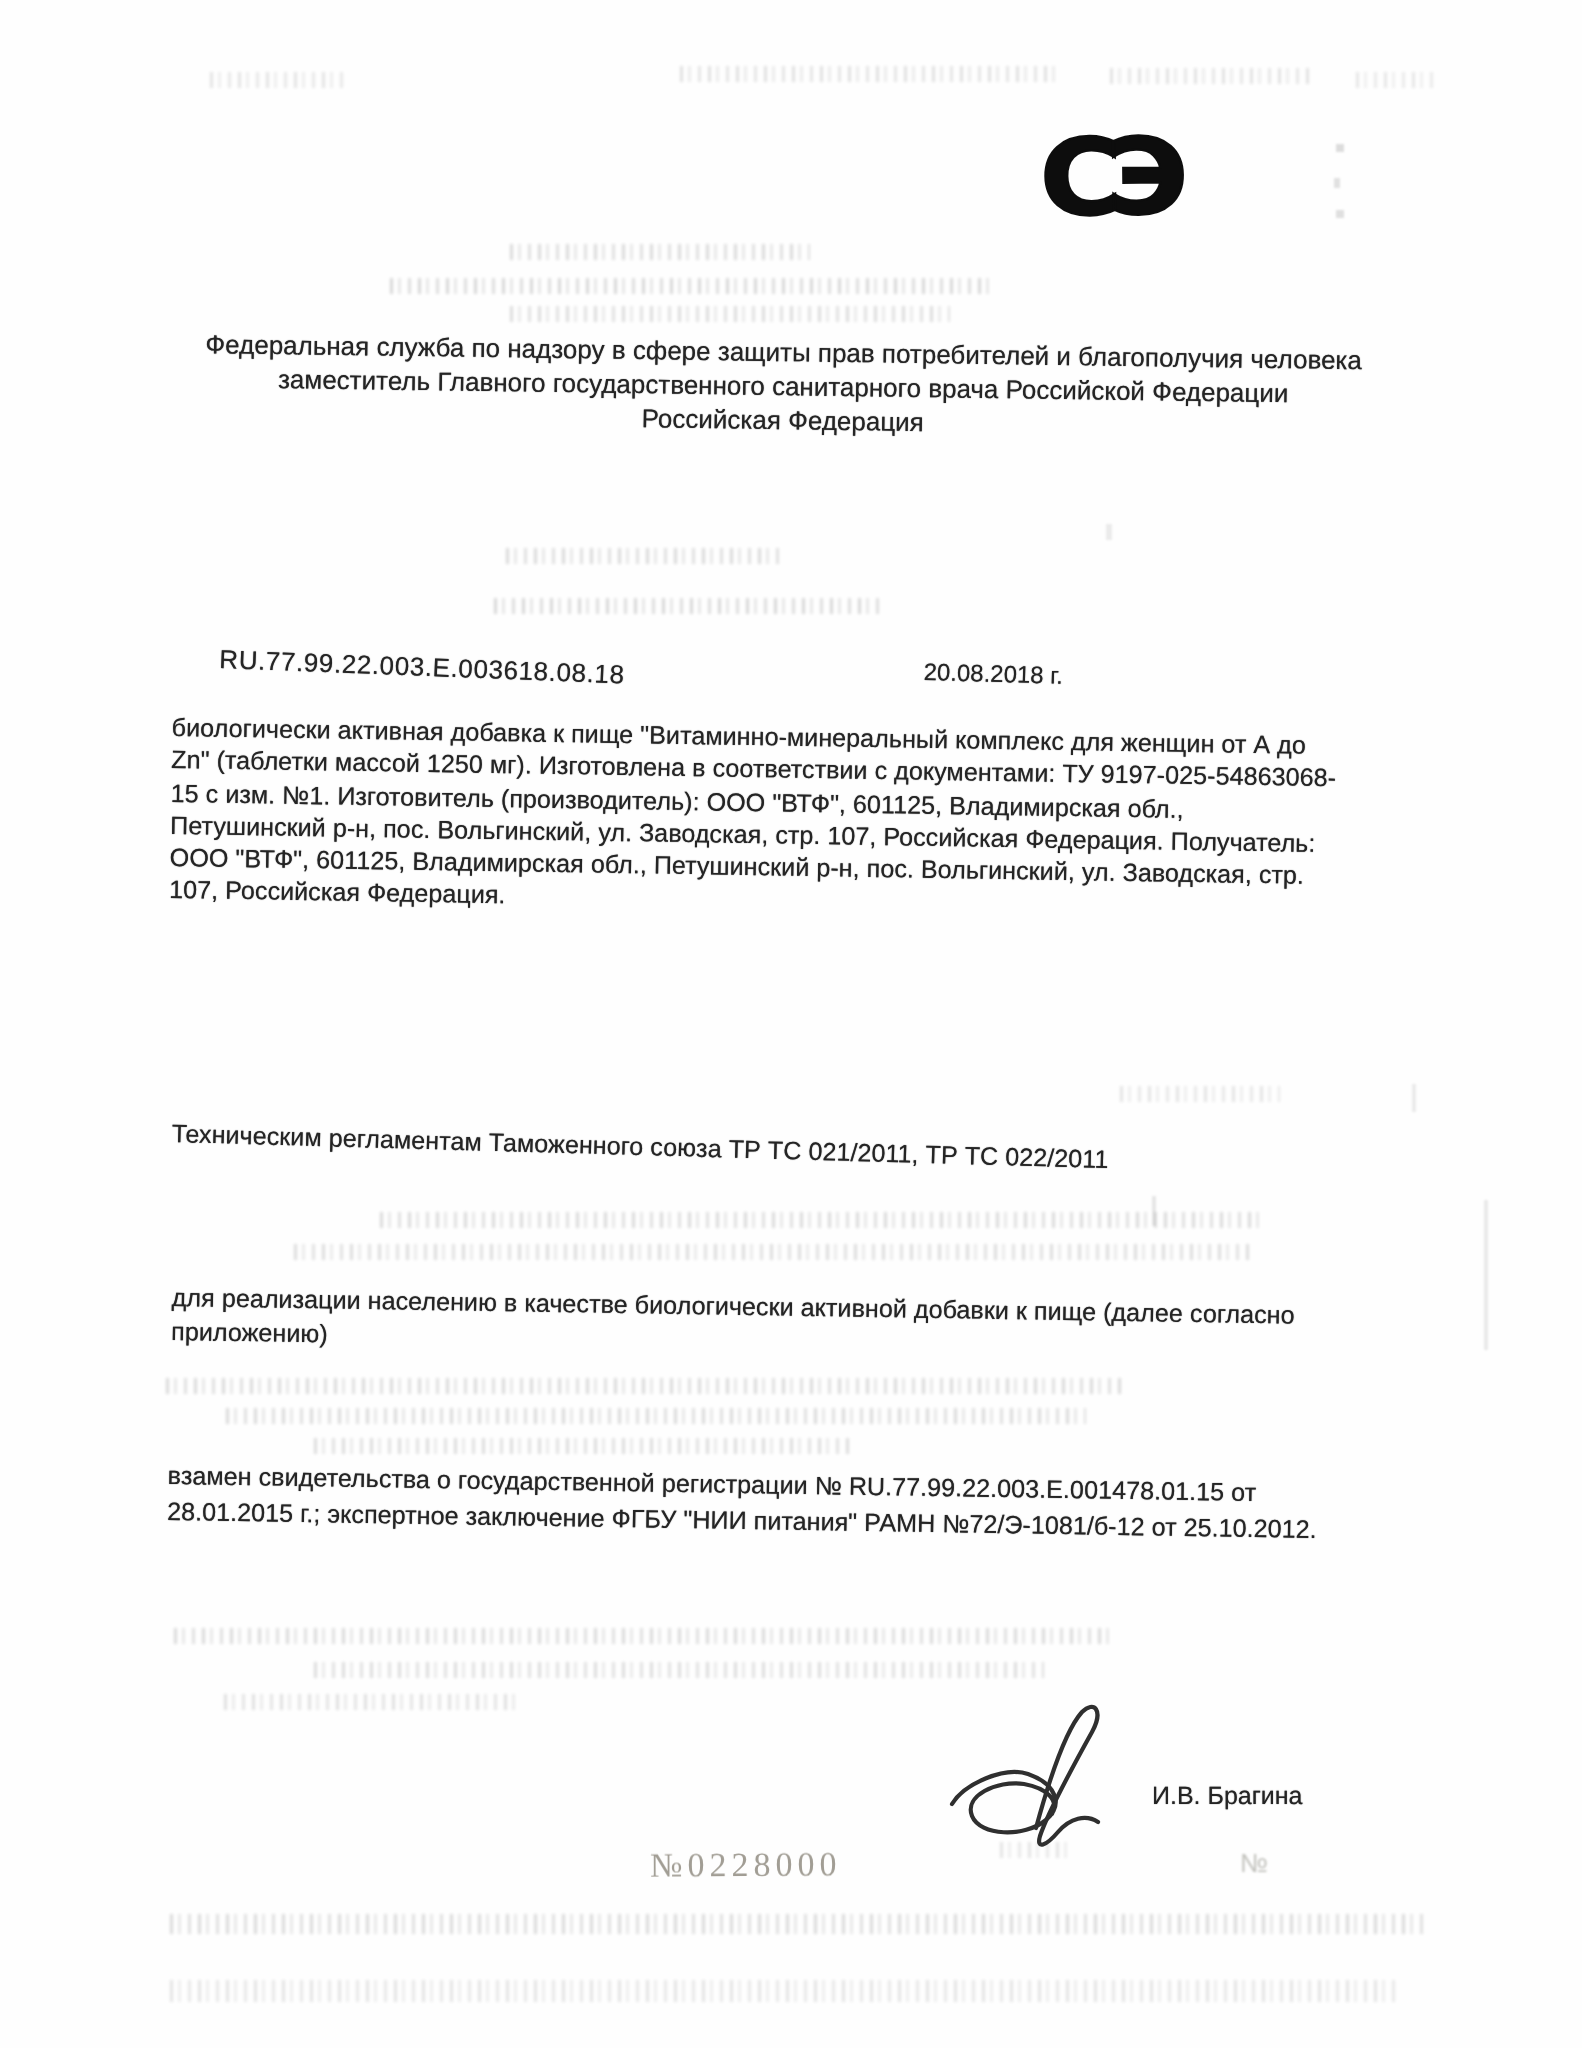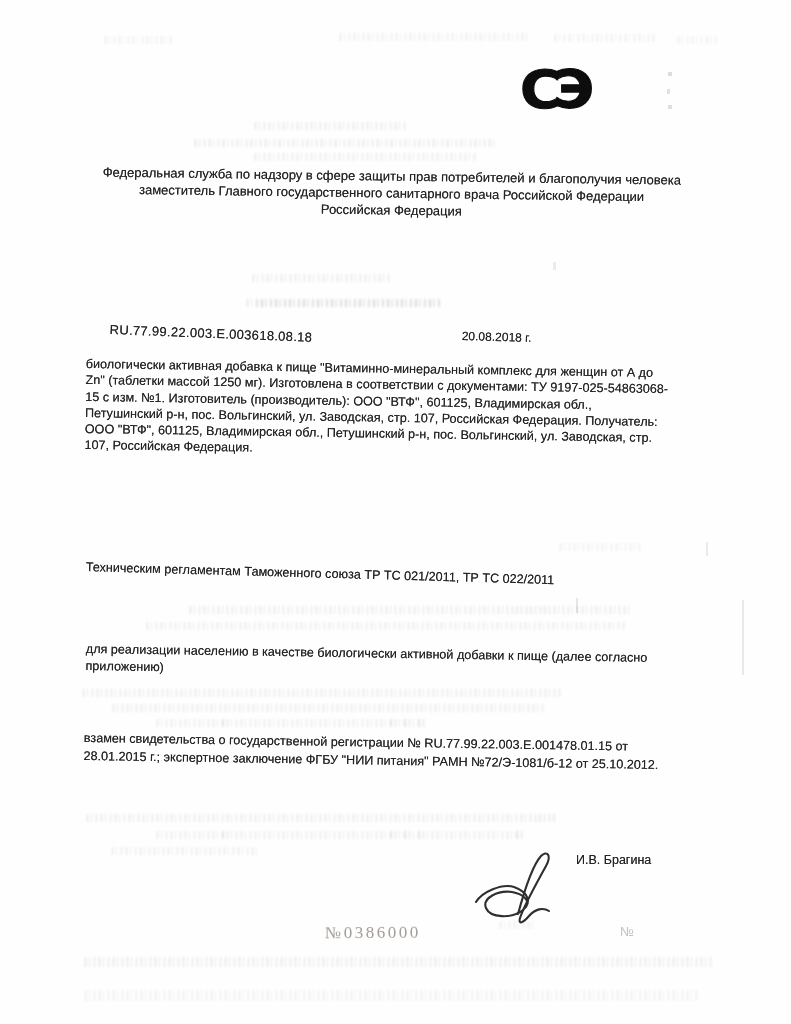--- a/index.html
+++ b/index.html
@@ -33,21 +33,21 @@
   .reg-date{
     left:462px;top:329px;font-size:12px;
     transform:rotate(1.6deg);transform-origin:left top;
   }
   .body-block{font-size:12.6px;line-height:16.3px;width:600px;}
   .product-block{left:86px;top:356px;transform:rotate(0.9deg);transform-origin:left top;}
   .regulations-line{left:86px;top:560px;font-size:12.6px;transform:rotate(1.6deg);transform-origin:left top;}
   .purpose-block{left:86px;top:641px;line-height:17px;transform:rotate(0.9deg);transform-origin:left top;}
   .replacement-block{left:84px;top:730px;line-height:17.5px;transform:rotate(0.9deg);transform-origin:left top;}
 
-  .signatory-name{left:576px;top:853px;font-size:12.5px;}
+  .signatory-name{left:576px;top:891px;font-size:12.5px;}
   .signature-svg{left:468px;top:850px;}
 
   .stamp-number{
     left:325px;top:923px;
     font-family:"Liberation Serif",serif;
     font-size:17px;letter-spacing:2.5px;
     color:#a19d94;filter:blur(.35px);
     transform:rotate(-0.4deg);
   }
   .faint-no{
@@ -134,17 +134,17 @@
 <div class="fade-line" style="left:112px;top:847px;width:148px;opacity:.26"></div>
 
 <svg class="abs signature-svg" width="112" height="78" viewBox="0 0 112 78">
   <path d="M8 52 C14 42 34 33 46 37 C60 42 64 52 55 60 C44 69 22 68 18 58 C14 48 30 40 44 42 C55 44 62 50 58 57" stroke="#2f2f2f" stroke-width="2.1" fill="none" stroke-linecap="round"></path>
   <path d="M50 64 C56 42 64 16 73 6 C79 0 84 5 78 16 C68 34 56 56 52 68 C50 75 55 73 61 66 C67 59 75 57 81 61" stroke="#2f2f2f" stroke-width="2.1" fill="none" stroke-linecap="round"></path>
 </svg>
 <div class="fade-line" style="left:500px;top:921px;width:36px;opacity:.22"></div>
 
 <div class="abs signatory-name scan">И.В. Брагина</div>
 
-<div class="abs stamp-number">№0386000</div>
+<div class="abs stamp-number">№0228000</div>
 <div class="abs faint-no">№</div>
 
 <div class="fade-line" style="left:85px;top:957px;width:630px;height:10px;opacity:.3"></div>
 <div class="fade-line" style="left:85px;top:990px;width:615px;height:11px;opacity:.22"></div>
 
 </body></html>

